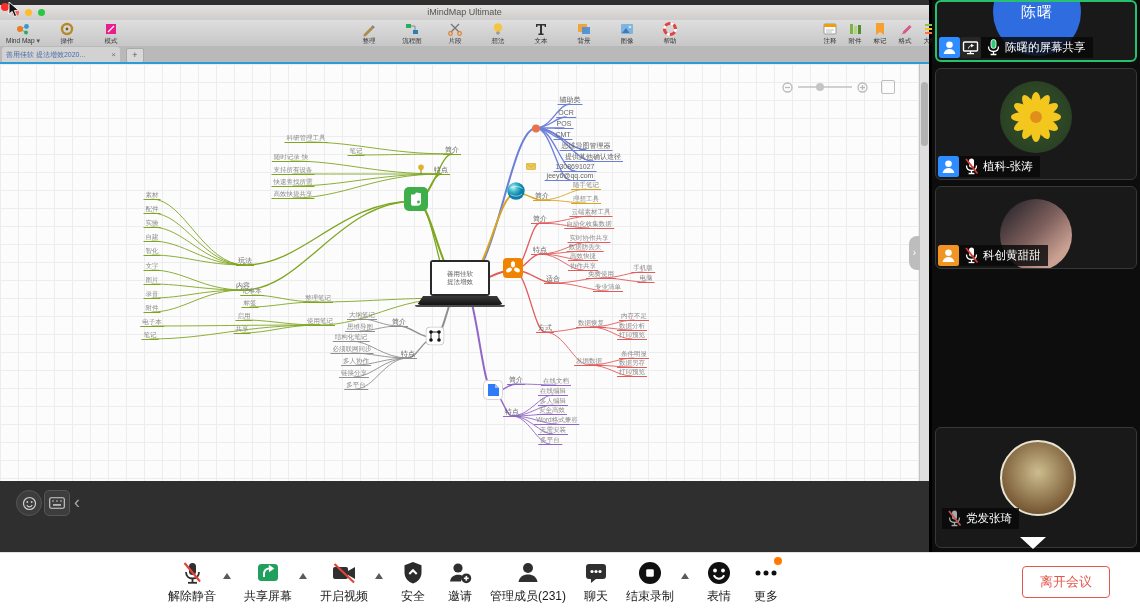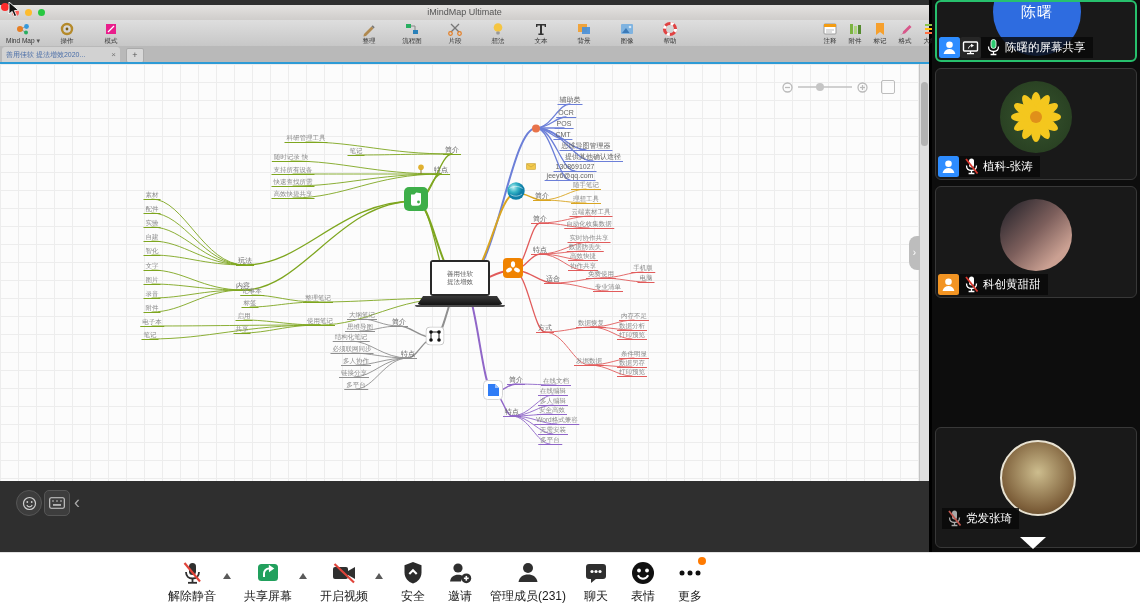--- a/index.html
+++ b/index.html
@@ -570,21 +570,21 @@
                   <line x1="8.5" y1="13.5" x2="8.5" y2="16.2" stroke="#fff" stroke-width="1.3"></line>
                   <line x1="5.6" y1="16.5" x2="11.4" y2="16.5" stroke="#fff" stroke-width="1.3"></line>
                   <line x1="3" y1="2" x2="14.5" y2="16.5" stroke="#d8382e" stroke-width="1.8"></line>
                 </svg>
               </span>
             </span>
             <span class="nb-name">植科-张涛</span>
           </span>
         </div>
       </div>
-      <div class="tile" style="top: 186px; height: 112px;">
+      <div class="tile" style="top: 186px; height: 83px;">
         <div class="avatar" style="width: 72px; height: 72px; left: 64px; top: 12px; background: linear-gradient(135deg, rgb(47, 42, 48) 10%, rgb(125, 95, 92) 48%, rgb(202, 160, 146) 80%);"></div>
         <div class="namebar">
           <span class="nb-badge"><svg width="21" height="21" viewBox="0 0 21 21">
               <rect width="21" height="21" rx="2.5" fill="#f29423"></rect>
               <circle cx="10.5" cy="7.8" r="3.3" fill="#fff"></circle>
               <path d="M4.6 17c.7-3.3 3.1-5 5.9-5s5.2 1.7 5.9 5z" fill="#fff"></path>
             </svg></span>
           <span class="nb-body">
             <span style="display:flex;gap:2px">
               <span style="display:flex">
@@ -699,32 +699,43 @@
                 <circle cx="17" cy="11.5" r="1.6" fill="#fff"></circle>
                 <polygon points="8,18.5 8,23 13.5,18.5" fill="#2f2f2f"></polygon>
               </svg></span>
             <span class="blabel">聊天</span>
           </div>
         </div>
         <div class="bgroup">
           <div class="bbtn">
             <span class="bicon"><svg width="26" height="26" viewBox="0 0 26 26">
                 <circle cx="13" cy="13" r="11" fill="#101010"></circle>
+                <rect x="9.2" y="9.2" width="7.6" height="7.6" rx="1.4" fill="#fff"></rect>
+              </svg></span>
+            <span class="blabel">结束录制</span>
+          </div>
+          <span class="caret"></span>
+        </div>
+        <div class="bgroup">
+          <div class="bbtn">
+            <span class="bicon"><svg width="26" height="26" viewBox="0 0 26 26">
+                <circle cx="13" cy="13" r="11" fill="#101010"></circle>
                 <circle cx="9" cy="10.5" r="1.9" fill="#fff"></circle>
                 <circle cx="17" cy="10.5" r="1.9" fill="#fff"></circle>
                 <path d="M7.8 15.2c1.3 2.4 3.1 3.6 5.2 3.6s3.9-1.2 5.2-3.6" stroke="#fff" stroke-width="1.9" fill="none"></path>
               </svg></span>
             <span class="blabel">表情</span>
           </div>
         </div>
         <div class="bgroup">
           <div class="bbtn">
             <span class="bicon"><svg width="26" height="26" viewBox="0 0 26 26">
                 <circle cx="5" cy="13" r="2.5" fill="#101010"></circle>
                 <circle cx="13" cy="13" r="2.5" fill="#101010"></circle>
                 <circle cx="21" cy="13" r="2.5" fill="#101010"></circle>
               </svg><span class="notif"></span></span>
             <span class="blabel">更多</span>
           </div>
         </div>
       </div>
+    <button class="leave">离开会议</button>
   </div>
 </div>
 
 </body></html>

